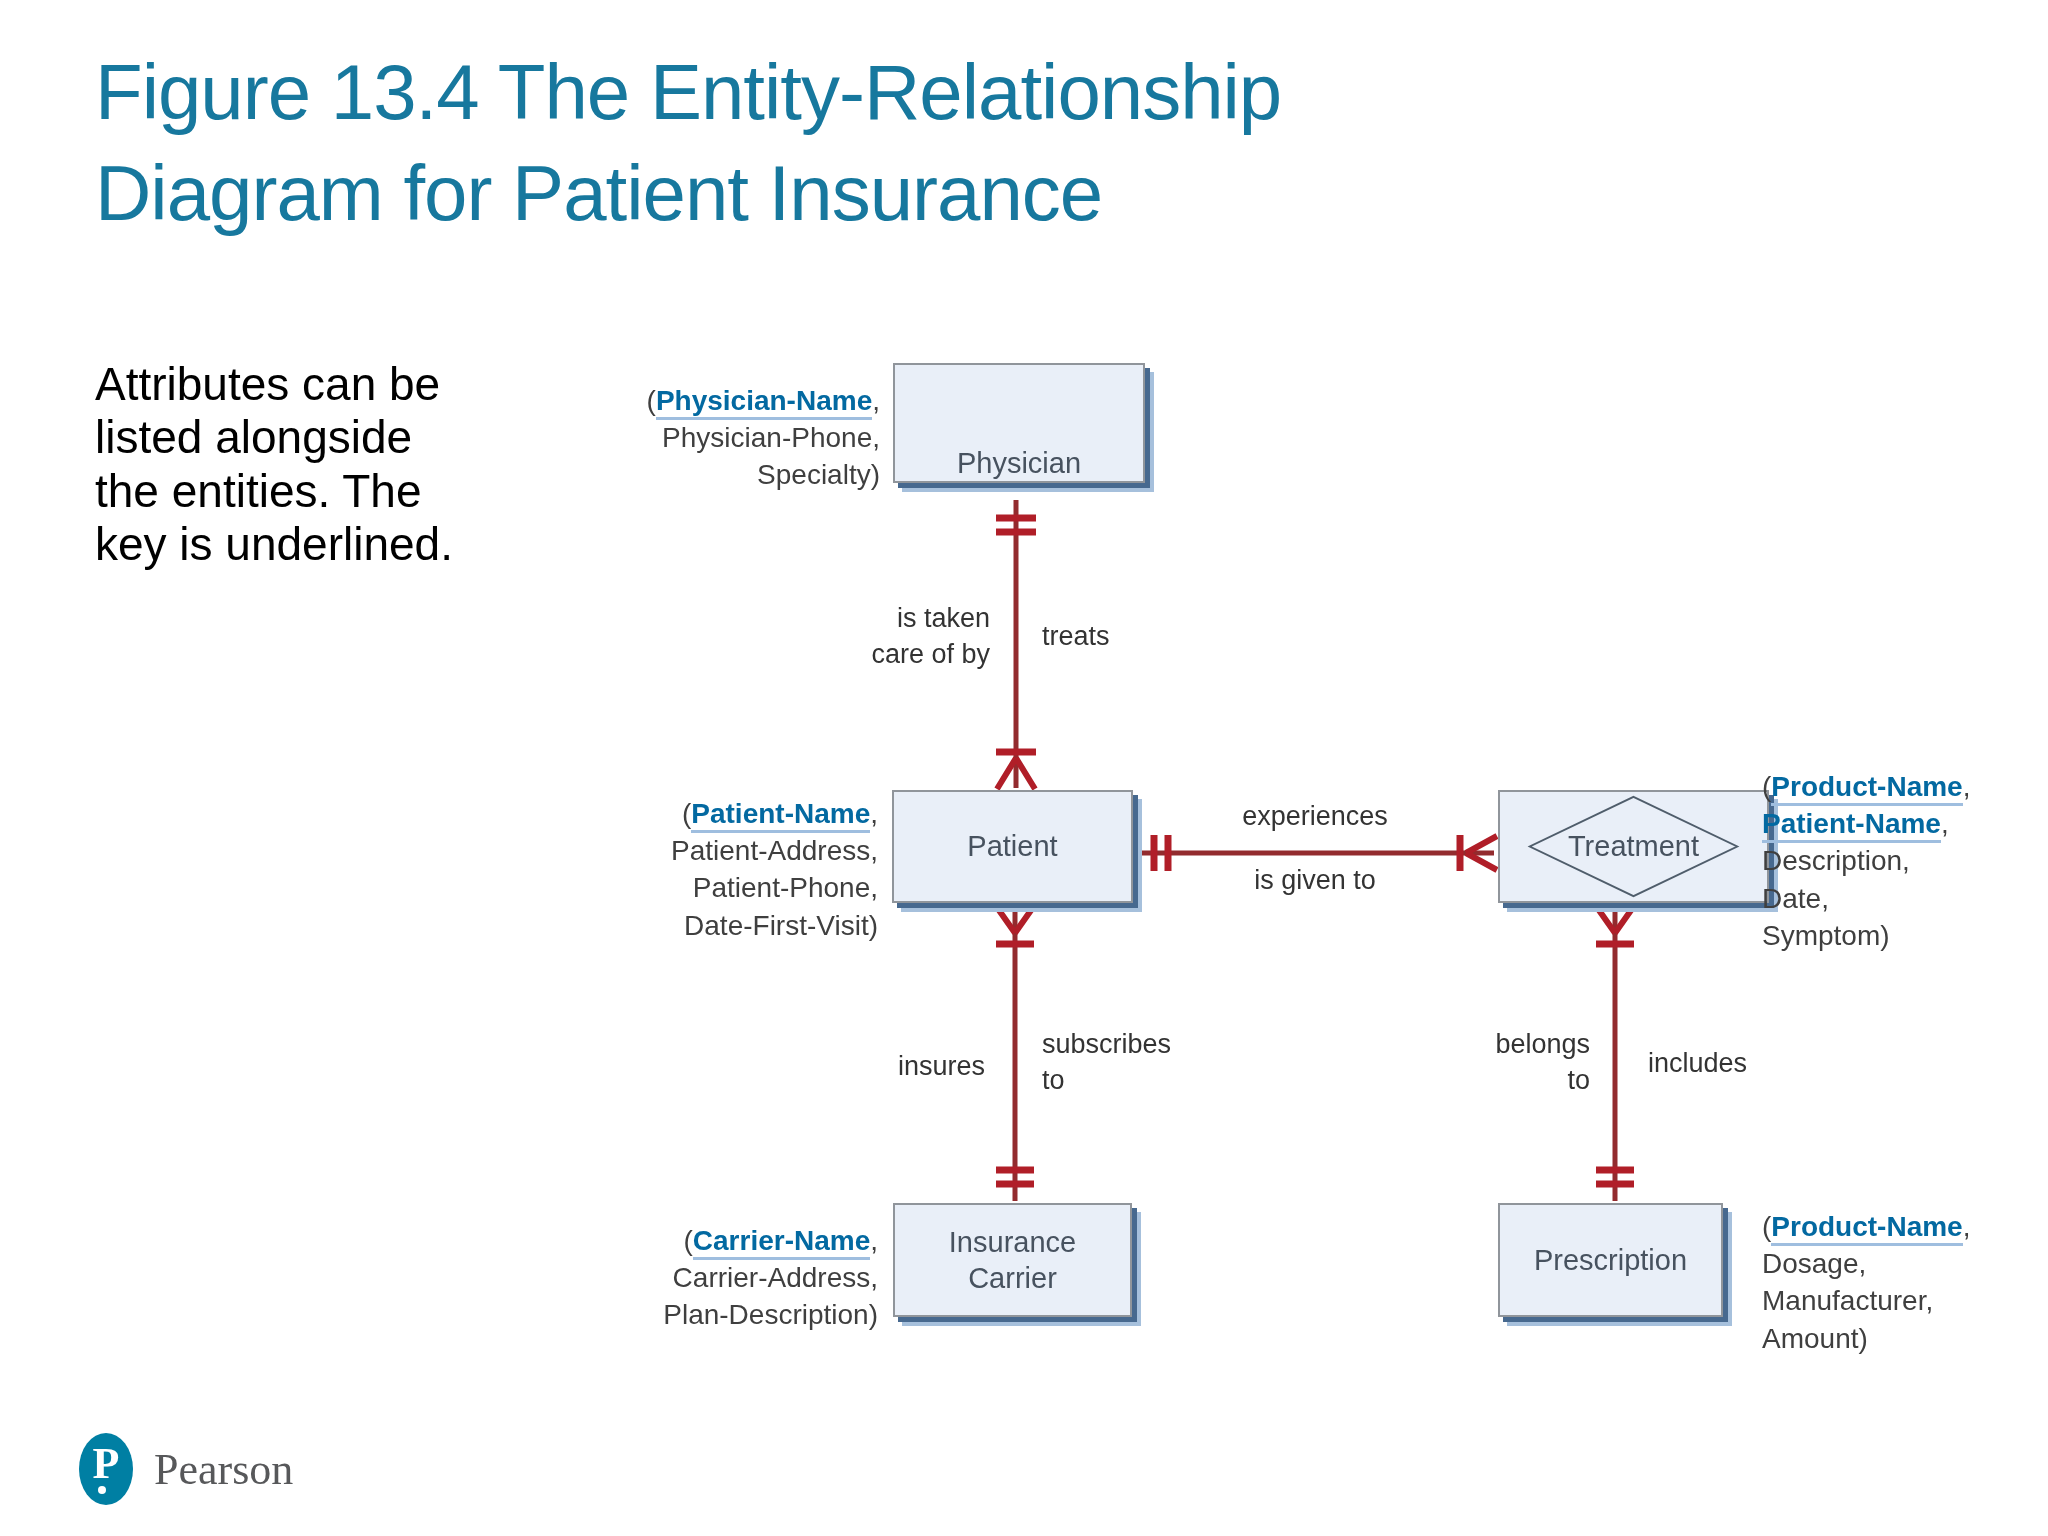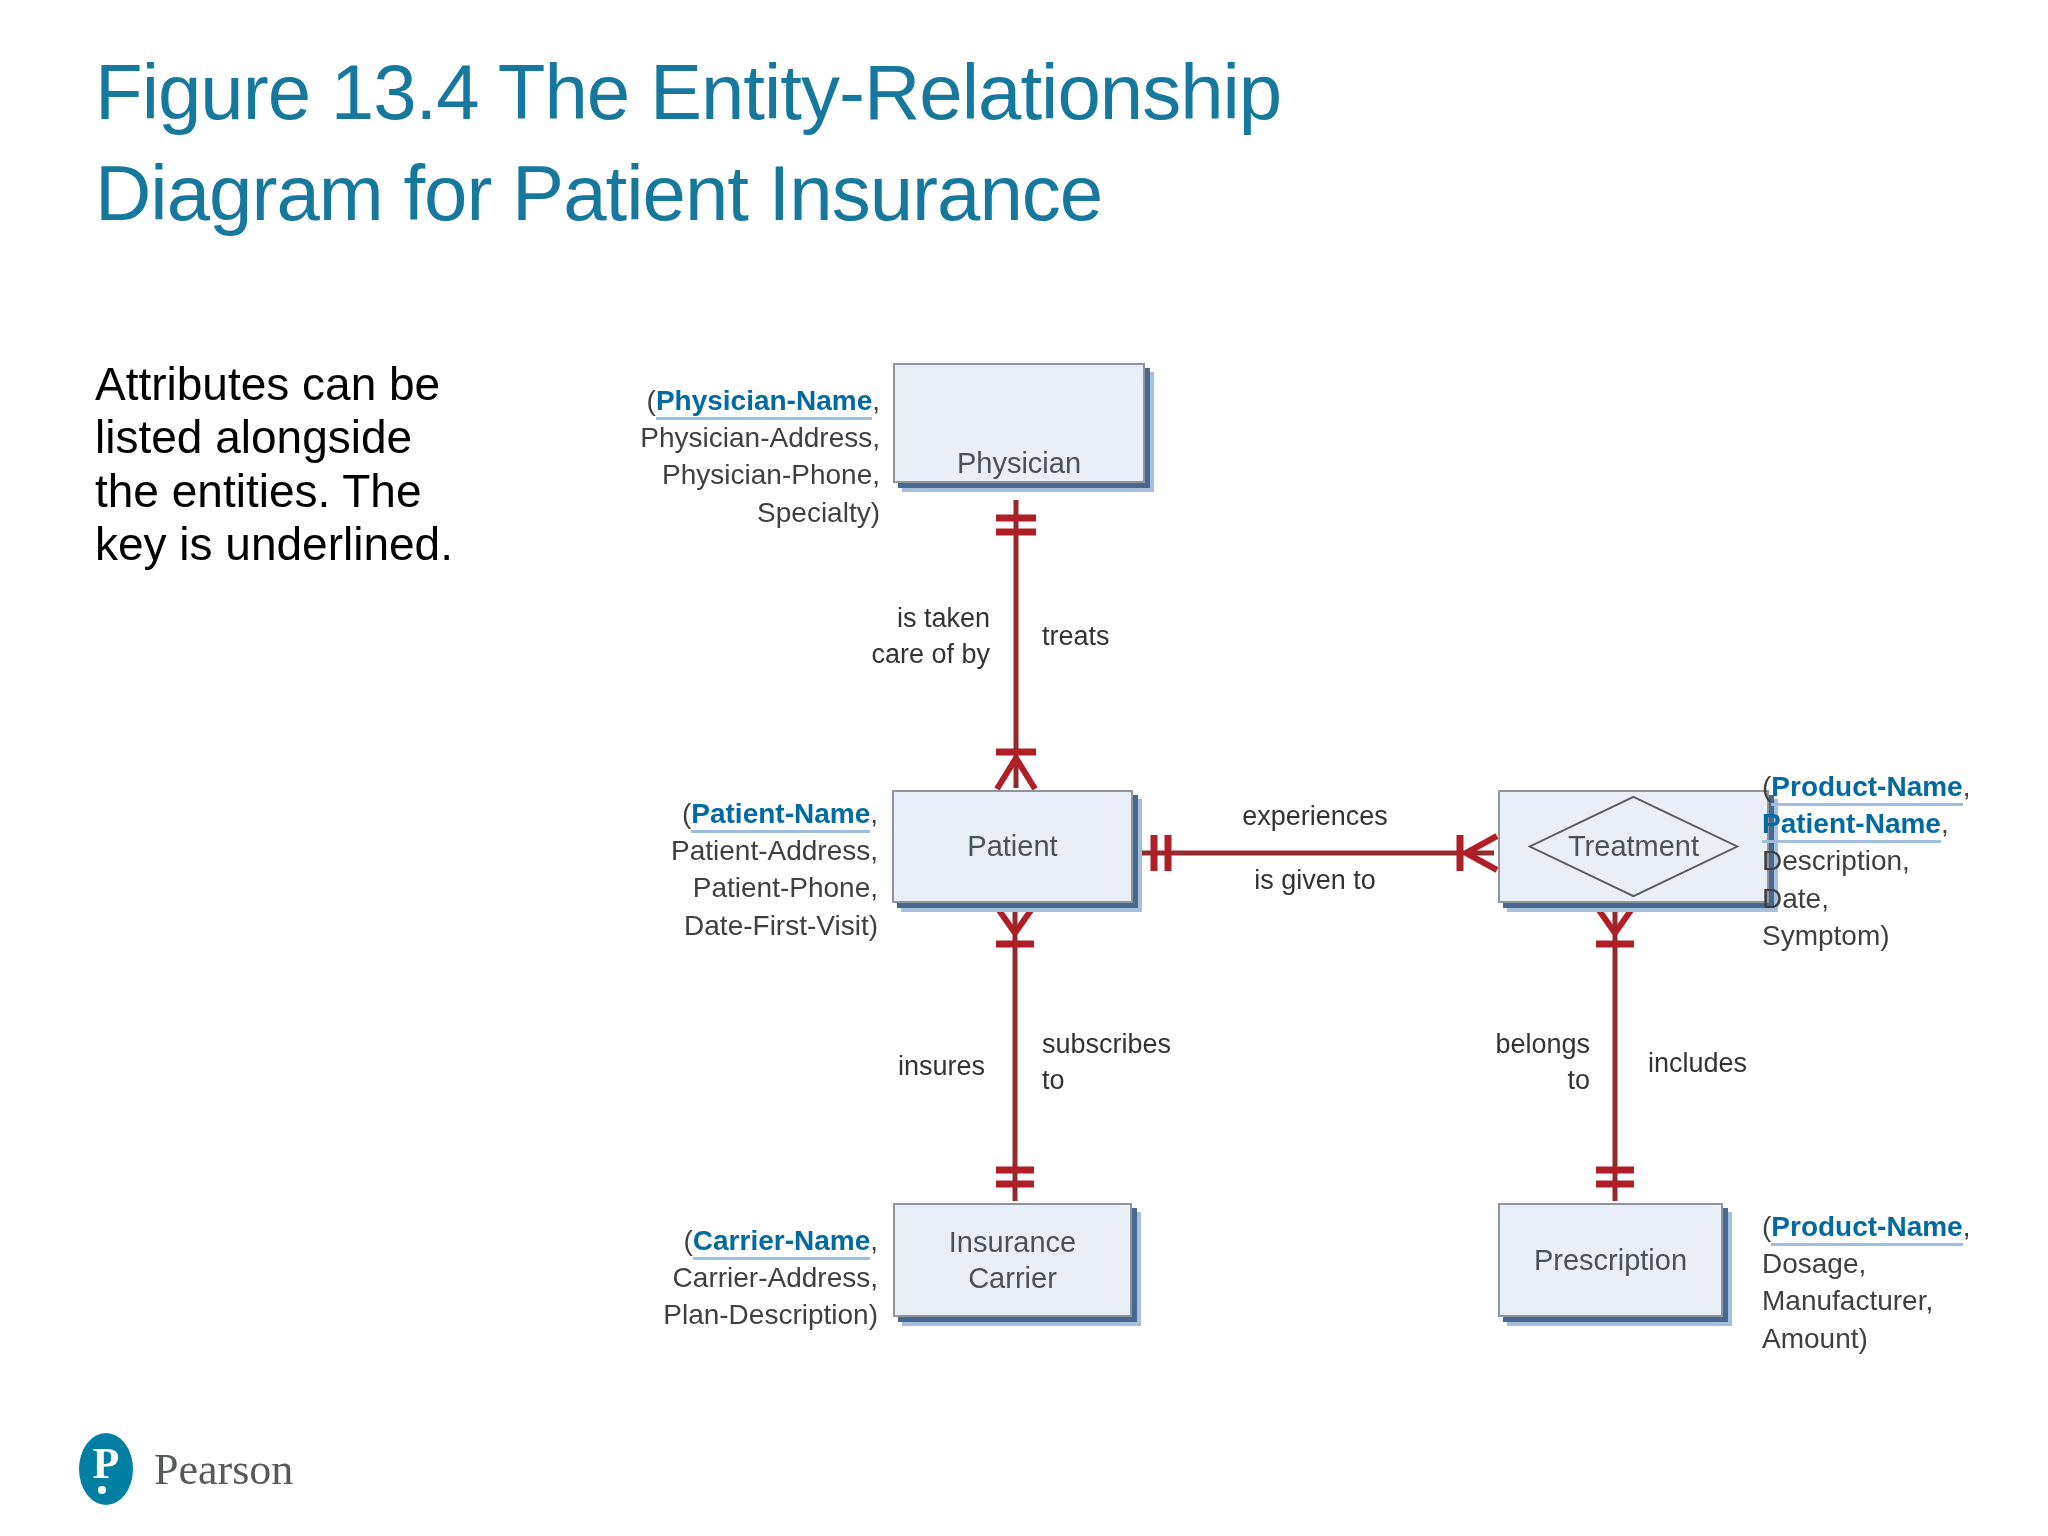--- a/index.html
+++ b/index.html
@@ -114,21 +114,20 @@
     <span class="entity-label">Insurance
 Carrier</span>
   </div>
 
   <div class="entity" style="left:1498px;top:1203px;width:225px;height:114px;">
     <span class="entity-label">Prescription</span>
   </div>
 
   <div class="attrs align-right" style="left:540px;top:382px;width:340px;">
     <div><span>(</span><span class="attr-key">Physician-Name</span><span>,</span></div>
-    <div>Physician-Address,</div>
     <div>Physician-Phone,</div>
     <div>Specialty)</div>
   </div>
 
   <div class="attrs align-right" style="left:540px;top:795px;width:338px;">
     <div><span>(</span><span class="attr-key">Patient-Name</span><span>,</span></div>
     <div>Patient-Address,</div>
     <div>Patient-Phone,</div>
     <div>Date-First-Visit)</div>
   </div>

